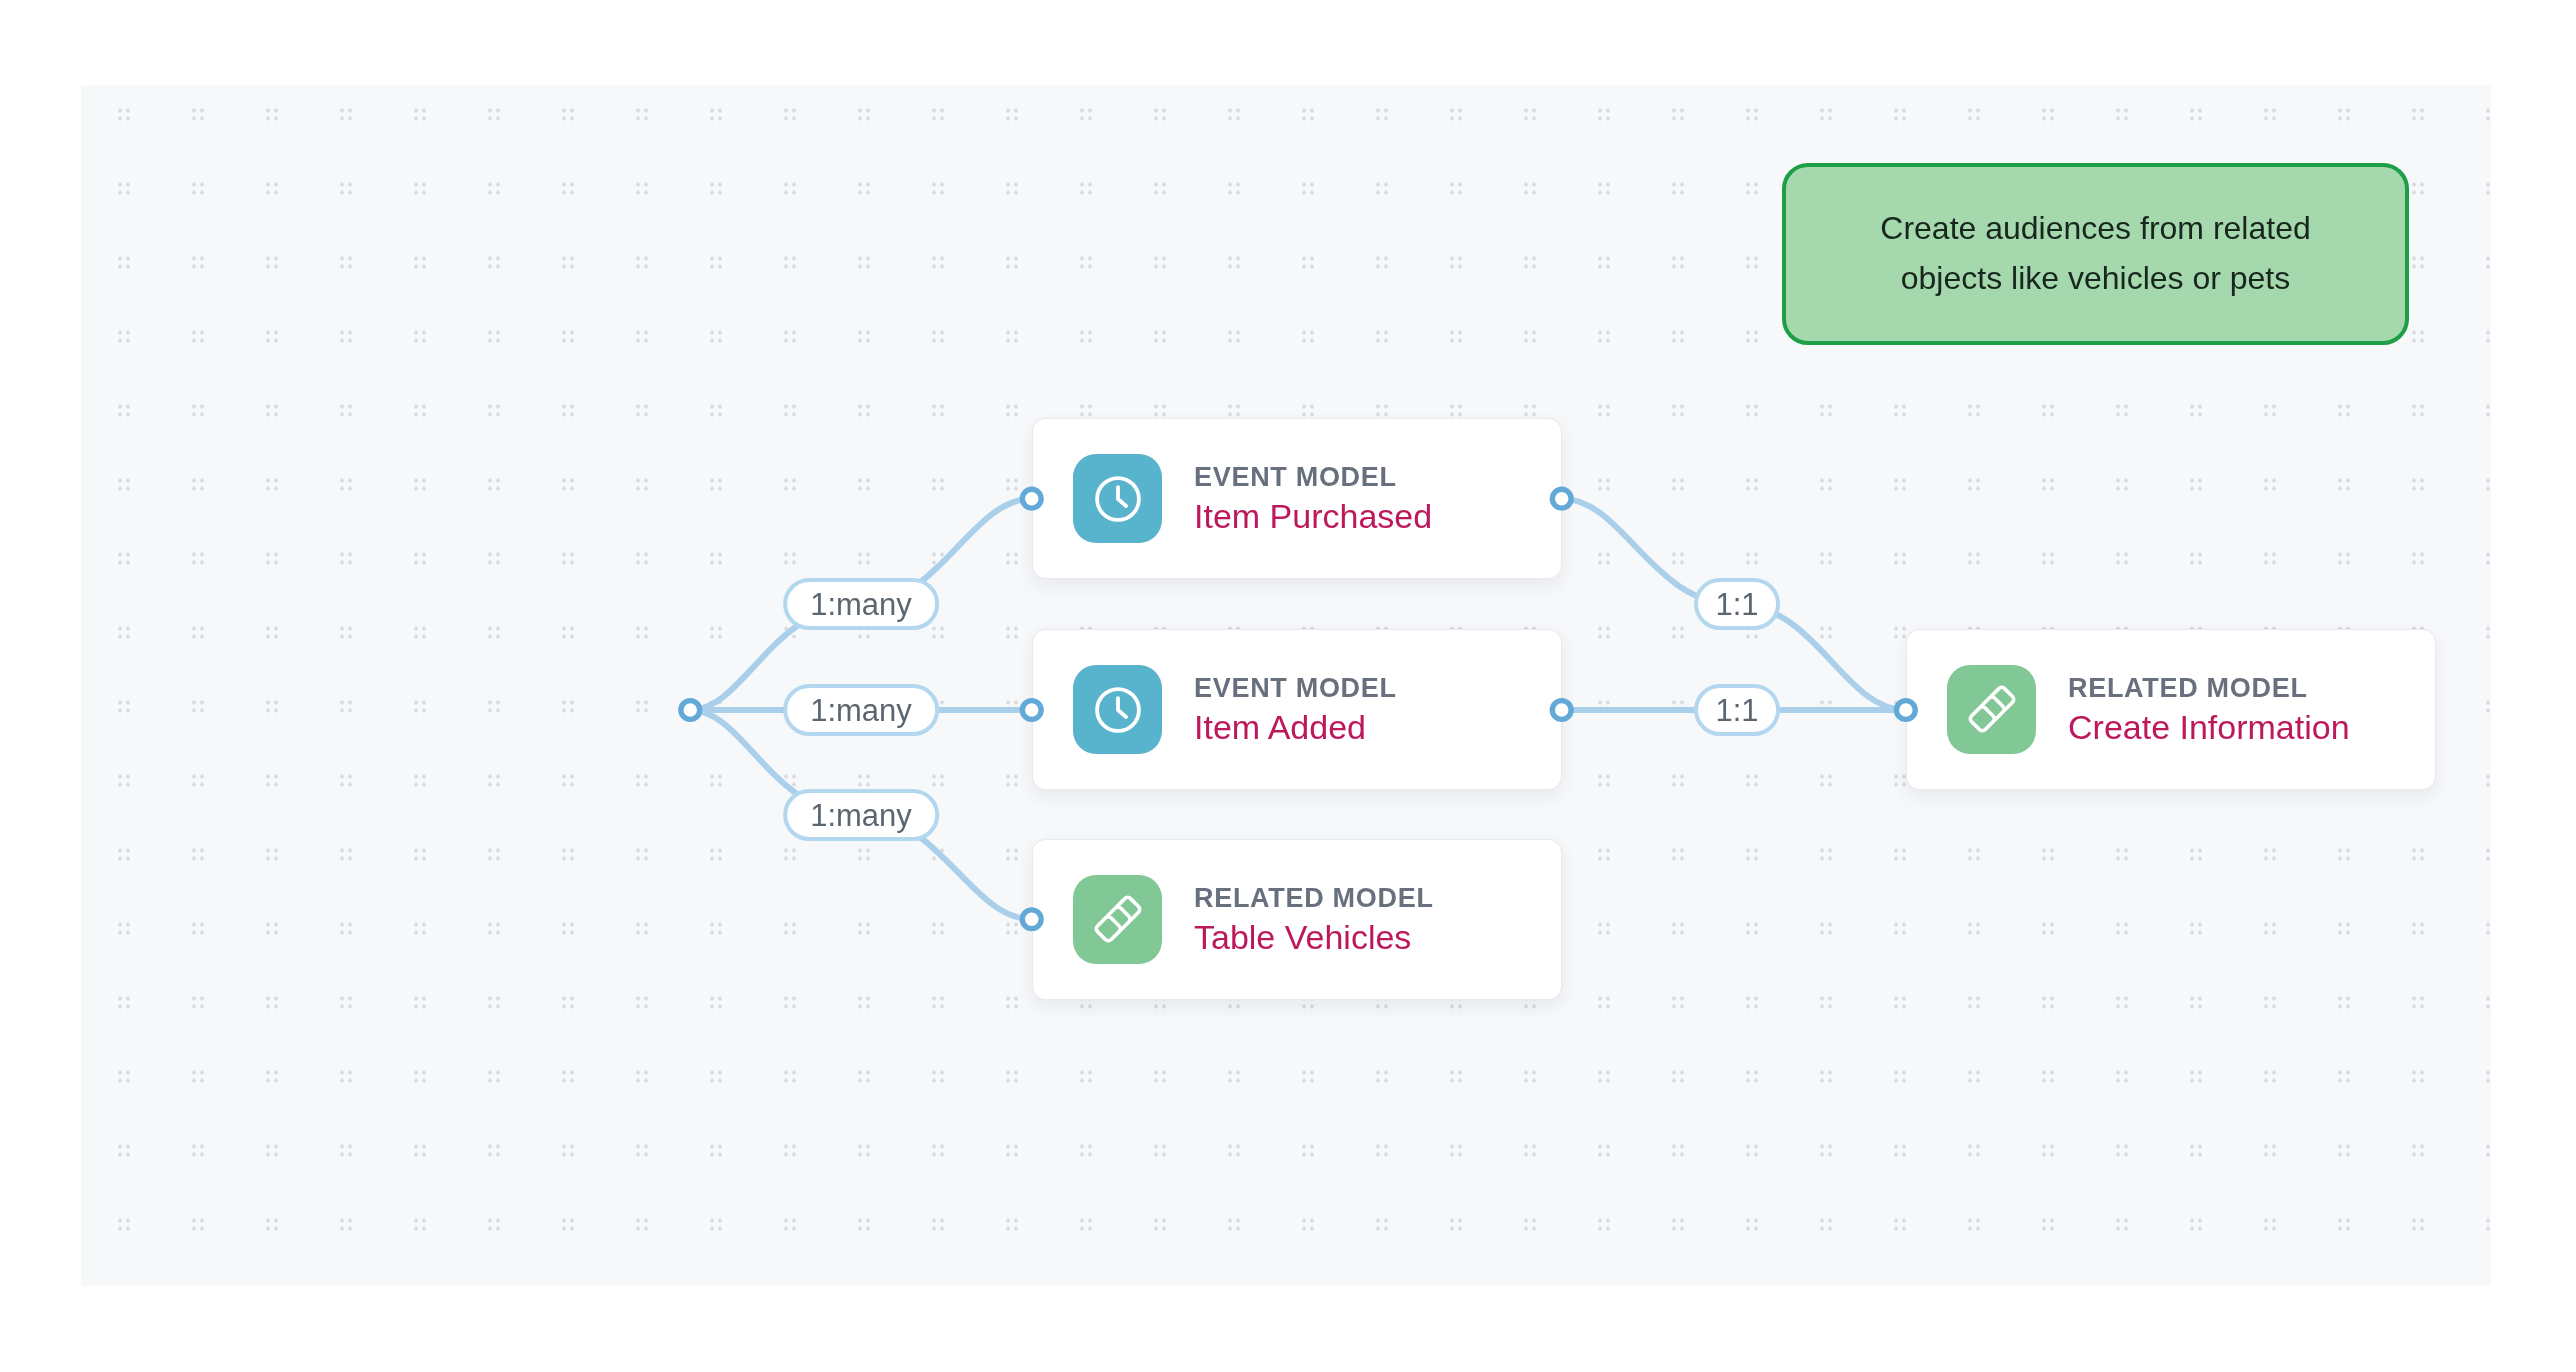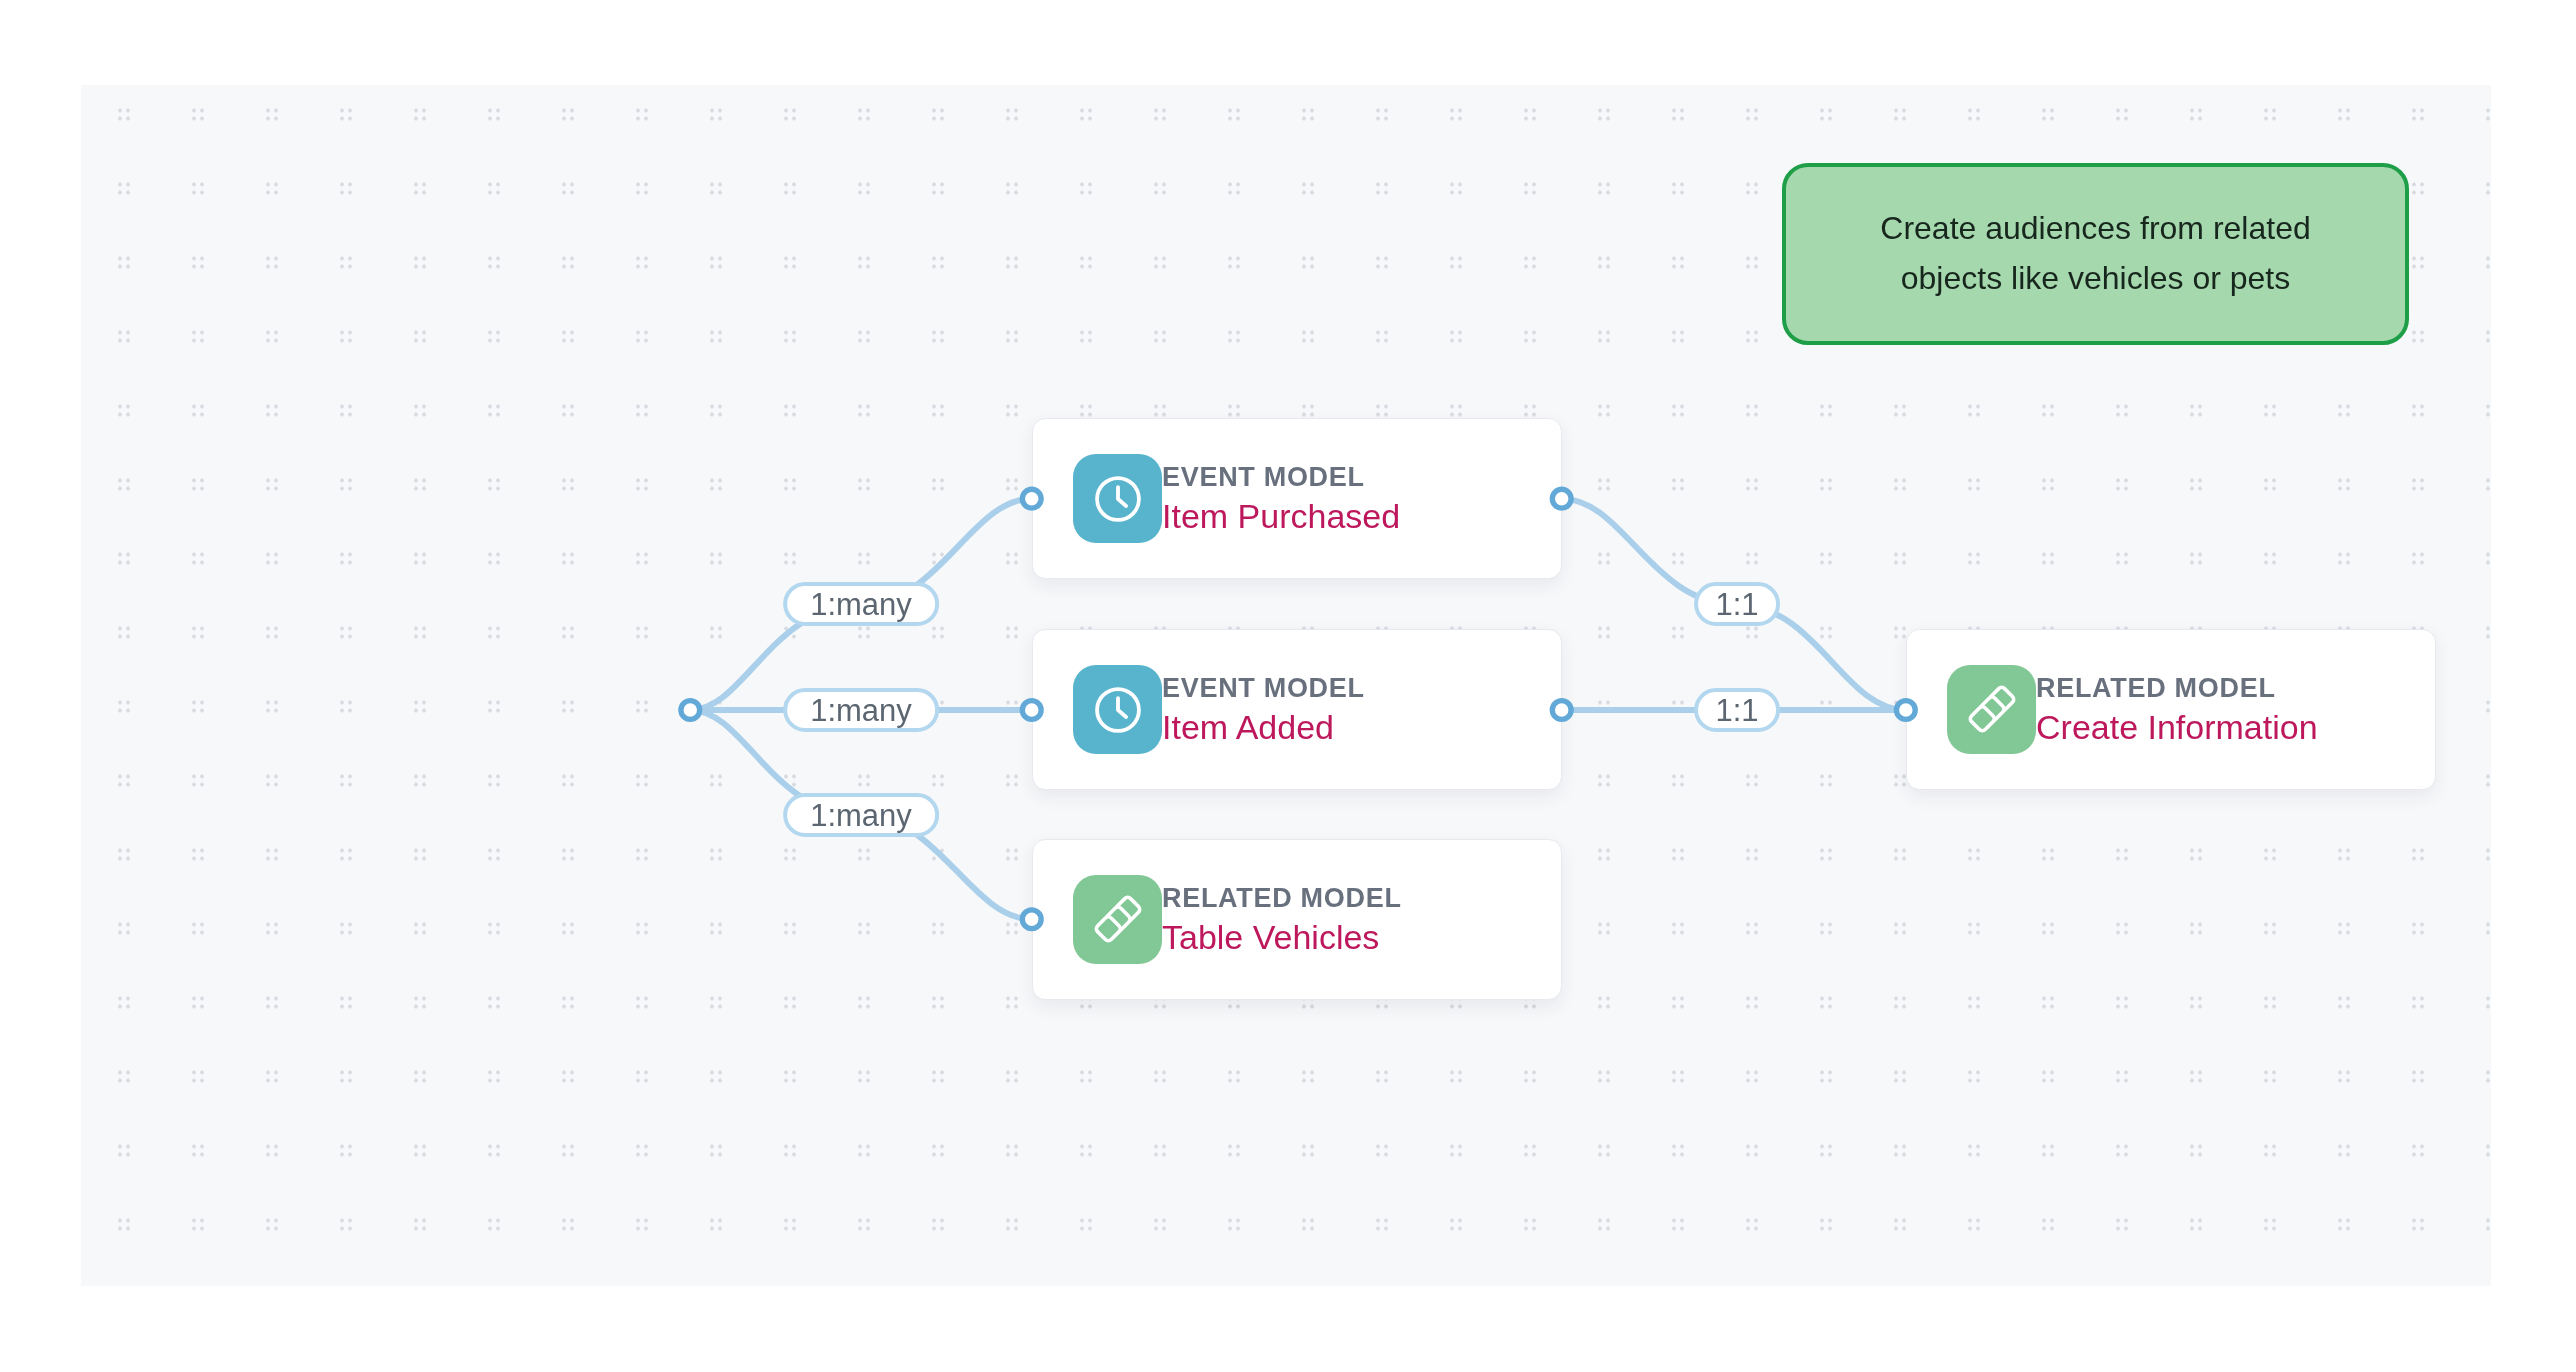--- a/index.html
+++ b/index.html
@@ -36,38 +36,38 @@
   
   .layer{position:absolute;left:0;top:0;width:2576px;height:1373px;pointer-events:none;}
   #edges-layer{z-index:2;}
   #connectors-layer{z-index:6;}
   .edge{stroke:#A9CFEA;stroke-width:9;fill:none;stroke-linecap:round;}
   .connector{fill:#ffffff;stroke:#63A9D8;stroke-width:8;pointer-events:auto;}
   
   .node{
     position:absolute;background:#ffffff;border:1.3px solid #E7E9EE;border-radius:13.4px;
     box-shadow:0 6.7px 17.4px rgba(30,41,59,.07);
-    box-sizing:border-box;display:flex;align-items:center;
+    box-sizing:border-box;display:flex;align-items:center;gap:32px;
     padding-left:40px;z-index:4;
   }
   .node-icon{
     width:89px;height:89px;border-radius:23px;flex:none;
     display:flex;align-items:center;justify-content:center;
   }
   .node-icon svg{width:54px;height:54px;display:block;}
   .icon-parent {background:#A584E2;}
   .icon-event  {background:#58B3CD;}
   .icon-related{background:#82C796;}
   .node-text{display:flex;flex-direction:column;gap:8px;}
   .node-type{font-size:27px;font-weight:700;letter-spacing:0.7px;color:#68707D;line-height:1;}
   .node-name{font-size:34px;font-weight:500;color:#be185d;line-height:1;white-space:nowrap;}
   
   .badge{
     position:absolute;transform:translate(-50%,-50%);z-index:5;
-    background:#ffffff;border:4px solid #B2D7EF;border-radius:29.5px;height:44px;
+    background:#ffffff;border:4px solid #B2D7EF;border-radius:29.5px;height:52px;
     box-sizing:border-box;display:flex;align-items:center;justify-content:center;
     font-size:31px;color:#5C6671;line-height:1;
   }
   .badge-many{padding:0 23px;}
   .badge-one{padding:0 17.4px;}
 </style>
 </head>
 <body>
 
 <div id="screen">

